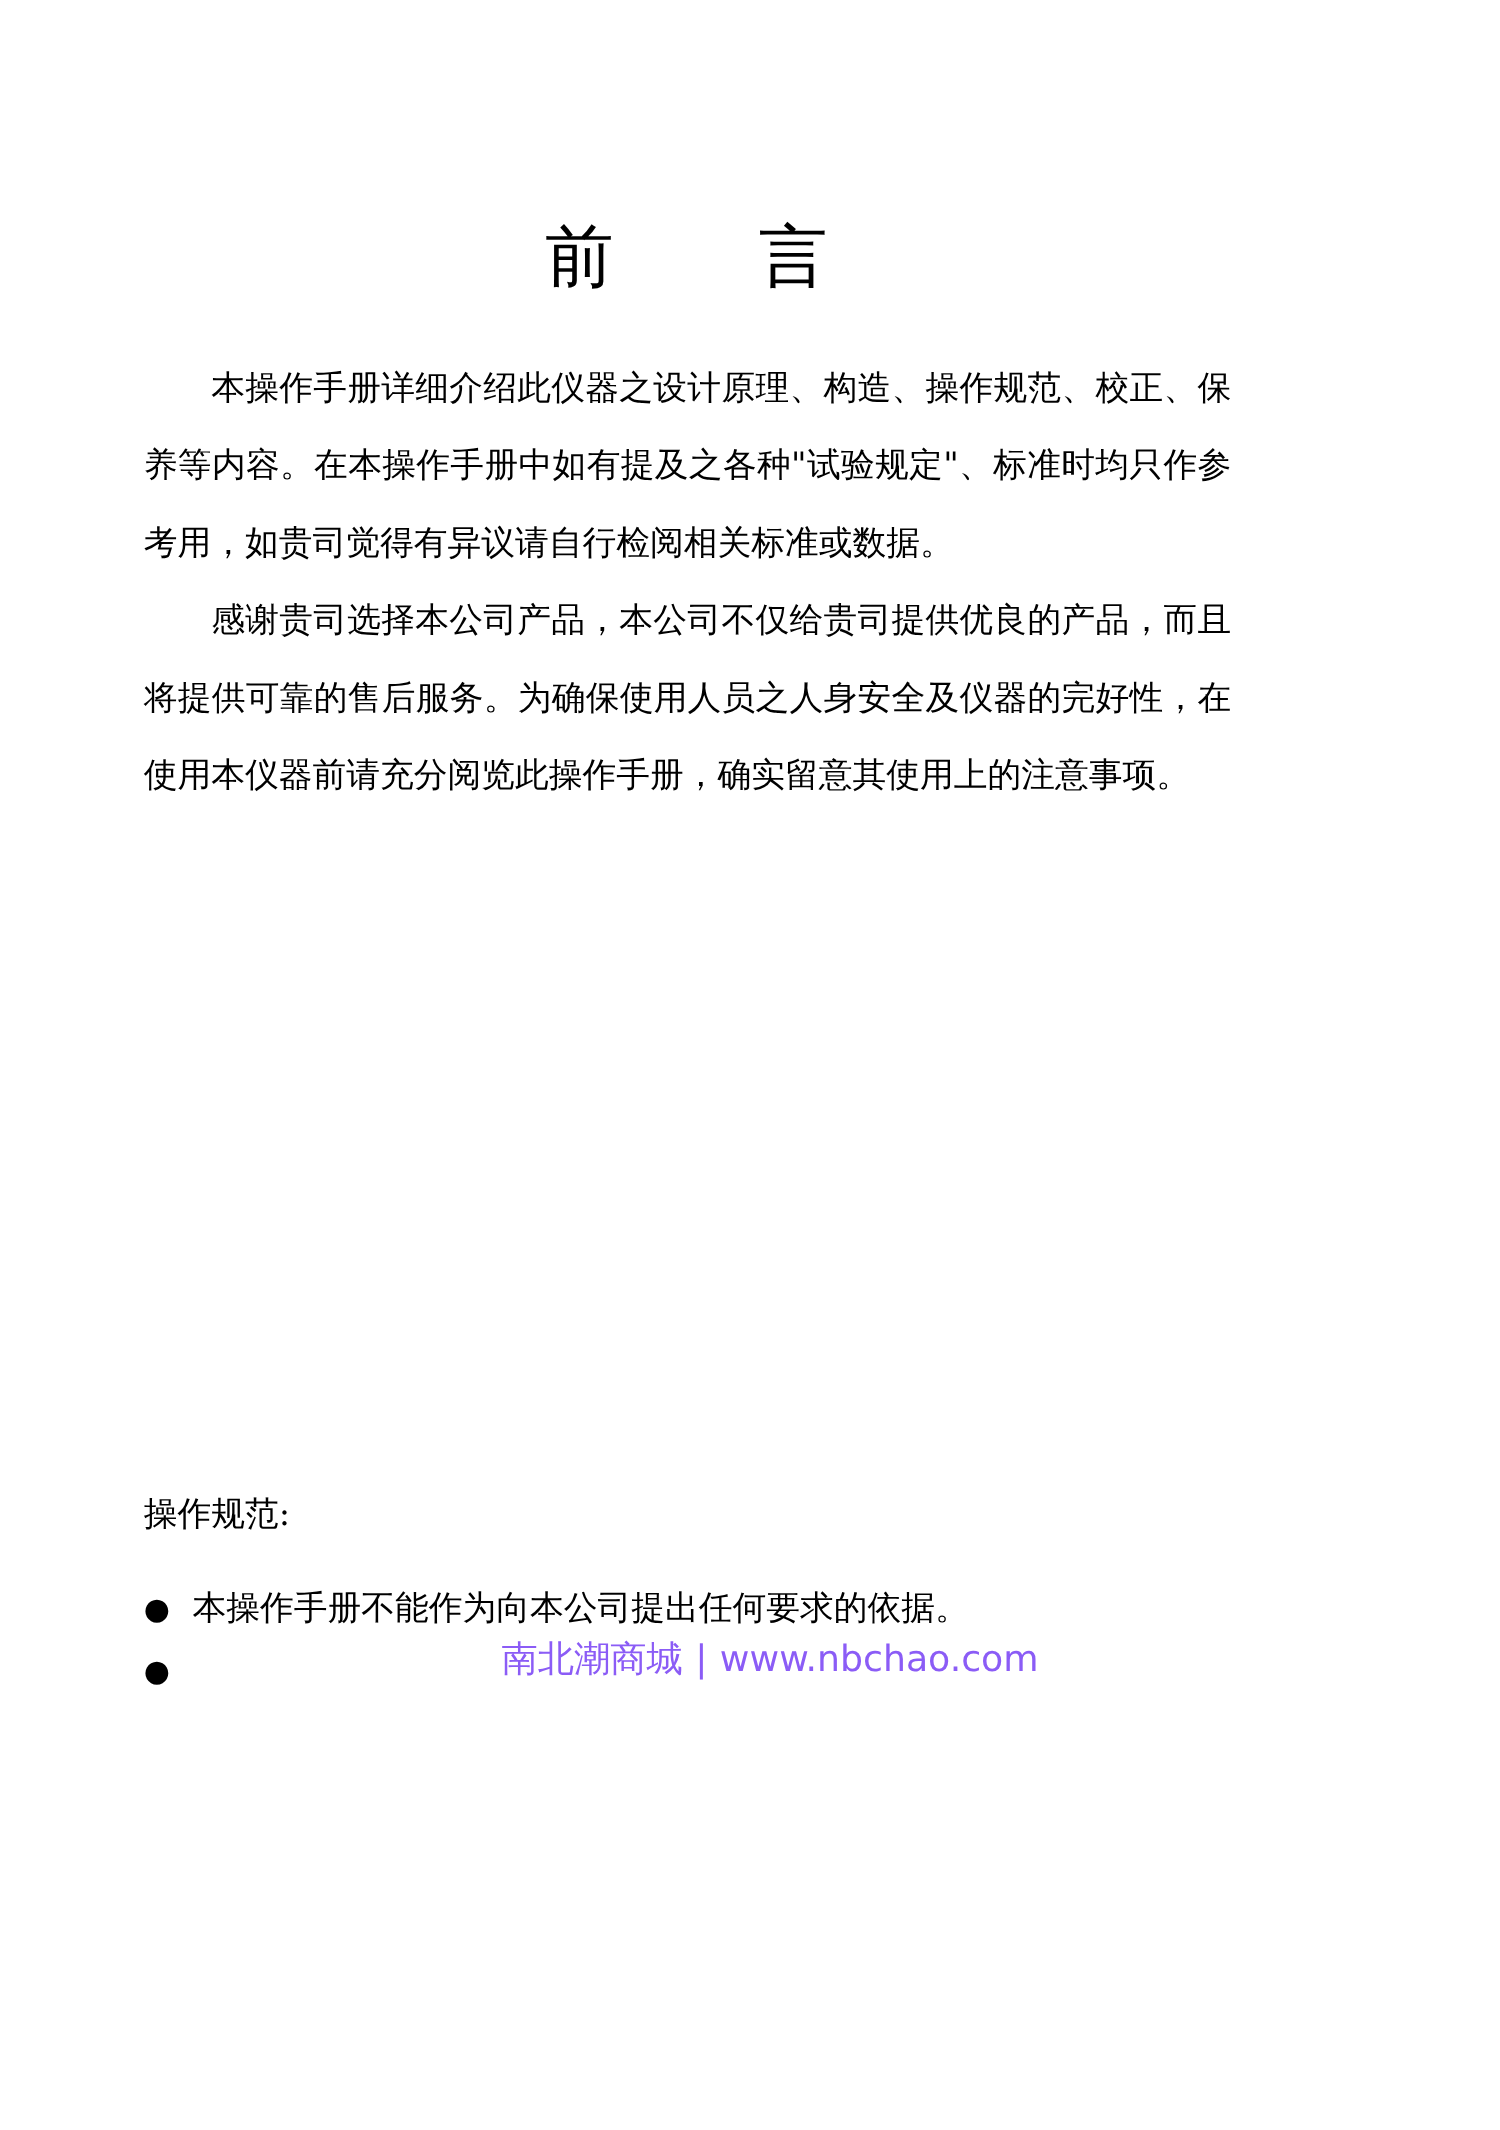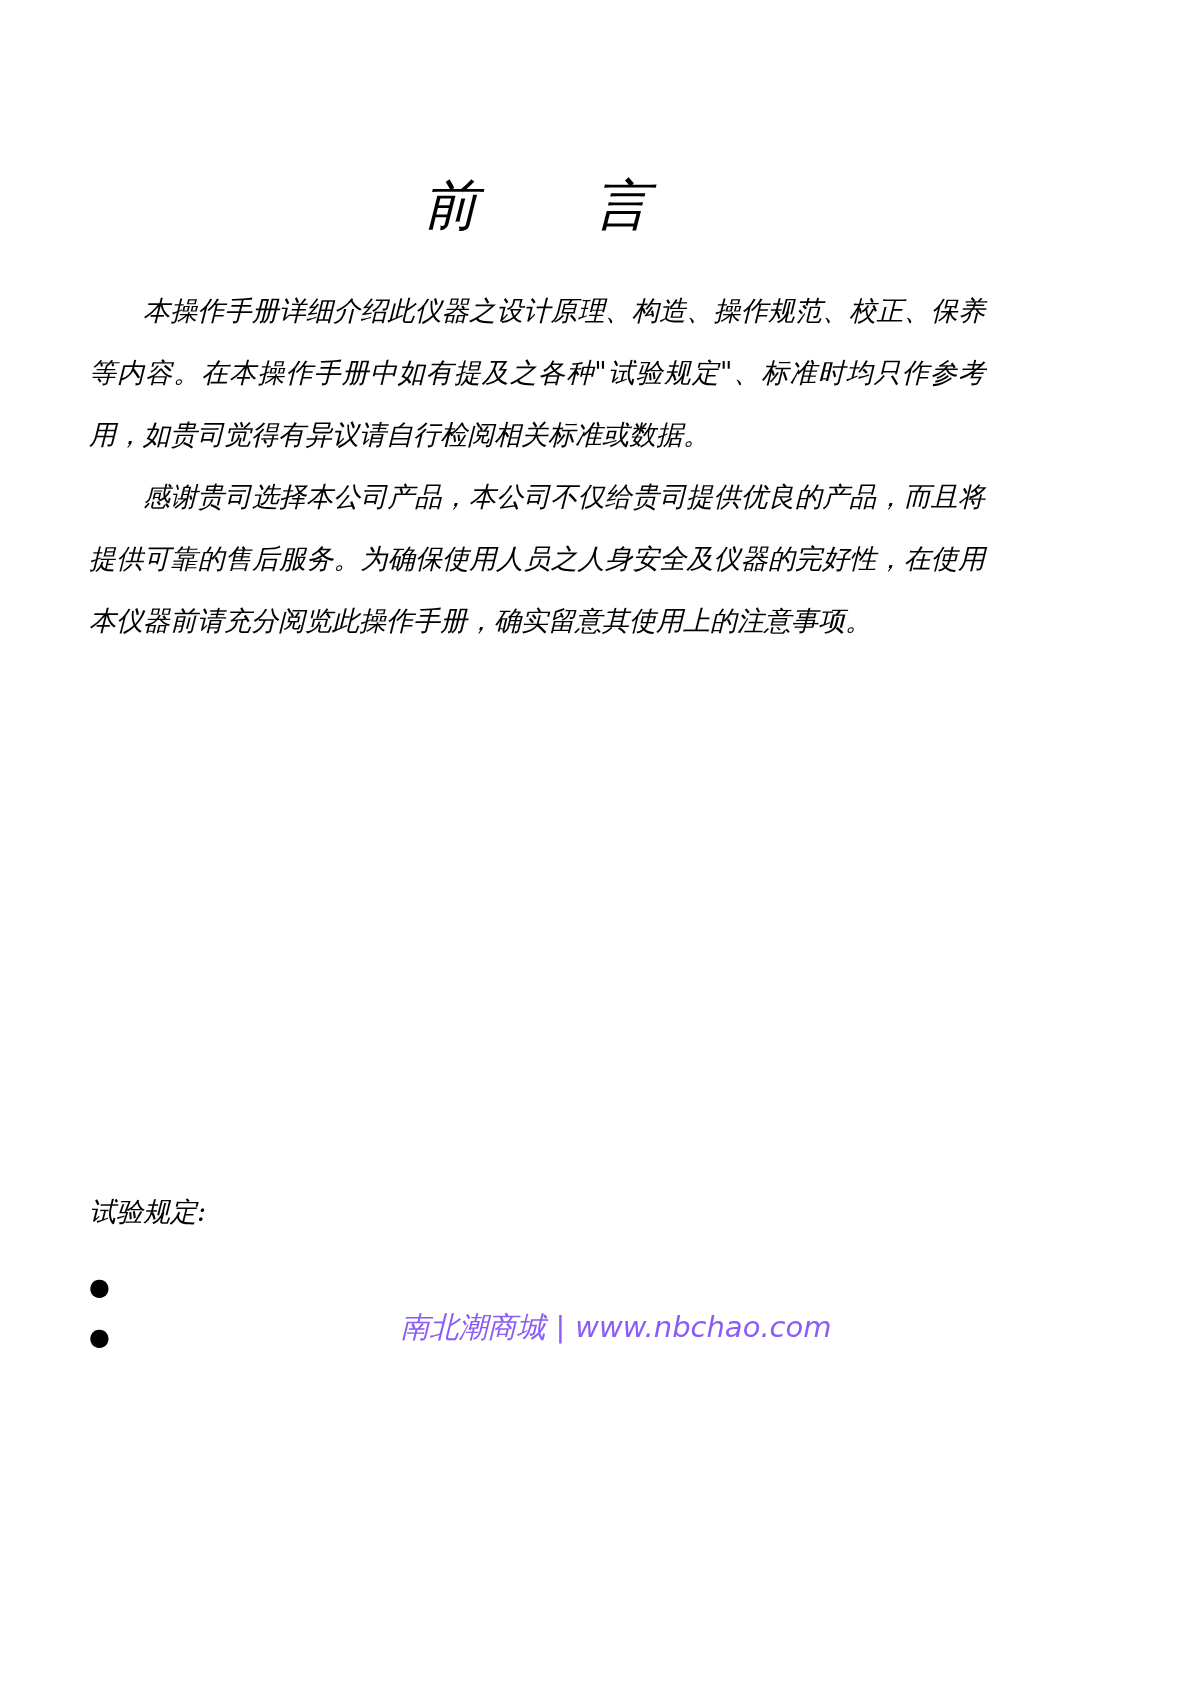--- a/index.html
+++ b/index.html
@@ -3,25 +3,24 @@
 <meta charset="utf-8">
 <style>
   html, body { margin: 0; padding: 0; background: #ffffff; }
   .page {
     position: relative;
     width: 1200px;
     height: 1372px;
     margin: 0 auto;
     background: #ffffff;
     box-sizing: border-box;
-    padding: 170px 215px 0 89px;
+    padding: 170px 215px 0 115px;
     font-family: "DejaVu Serif", "Liberation Serif", serif;
     color: #000000;
     overflow: hidden;
-    font-style: italic;
   }
   .doc-title {
     text-align: center;
     font-size: 55px;
     line-height: 70px;
     font-weight: normal;
     margin: 0;
     letter-spacing: 2px;
     white-space: pre;
   }
@@ -77,25 +76,26 @@
 <div class="page">
 
   <h1 class="doc-title">前　　言</h1>
 
   <div class="body-text">
     <p>本操作手册详细介绍此仪器之设计原理、构造、操作规范、校正、保养等内容。在本操作手册中如有提及之各种"试验规定"、标准时均只作参考用，如贵司觉得有异议请自行检阅相关标准或数据。</p>
     <p>感谢贵司选择本公司产品，本公司不仅给贵司提供优良的产品，而且将提供可靠的售后服务。为确保使用人员之人身安全及仪器的完好性，在使用本仪器前请充分阅览此操作手册，确实留意其使用上的注意事项。</p>
   </div>
 
   <div class="declaration">
-    <h2 class="declaration-heading">试验规定:</h2>
+    <h2 class="declaration-heading">操作规范:</h2>
 
     <div class="declaration-list">
       <div class="decl-item">
         <span class="decl-bullet">●</span>
+        <span>本操作手册不能作为向本公司提出任何要求的依据。</span>
       </div>
       <div class="decl-item">
         <span class="decl-bullet">●</span>
       </div>
     </div>
   </div>
 
   <div class="page-footer">
     <span>南北潮商城</span><span class="sep">|</span><span>www.nbchao.com</span>
   </div>

